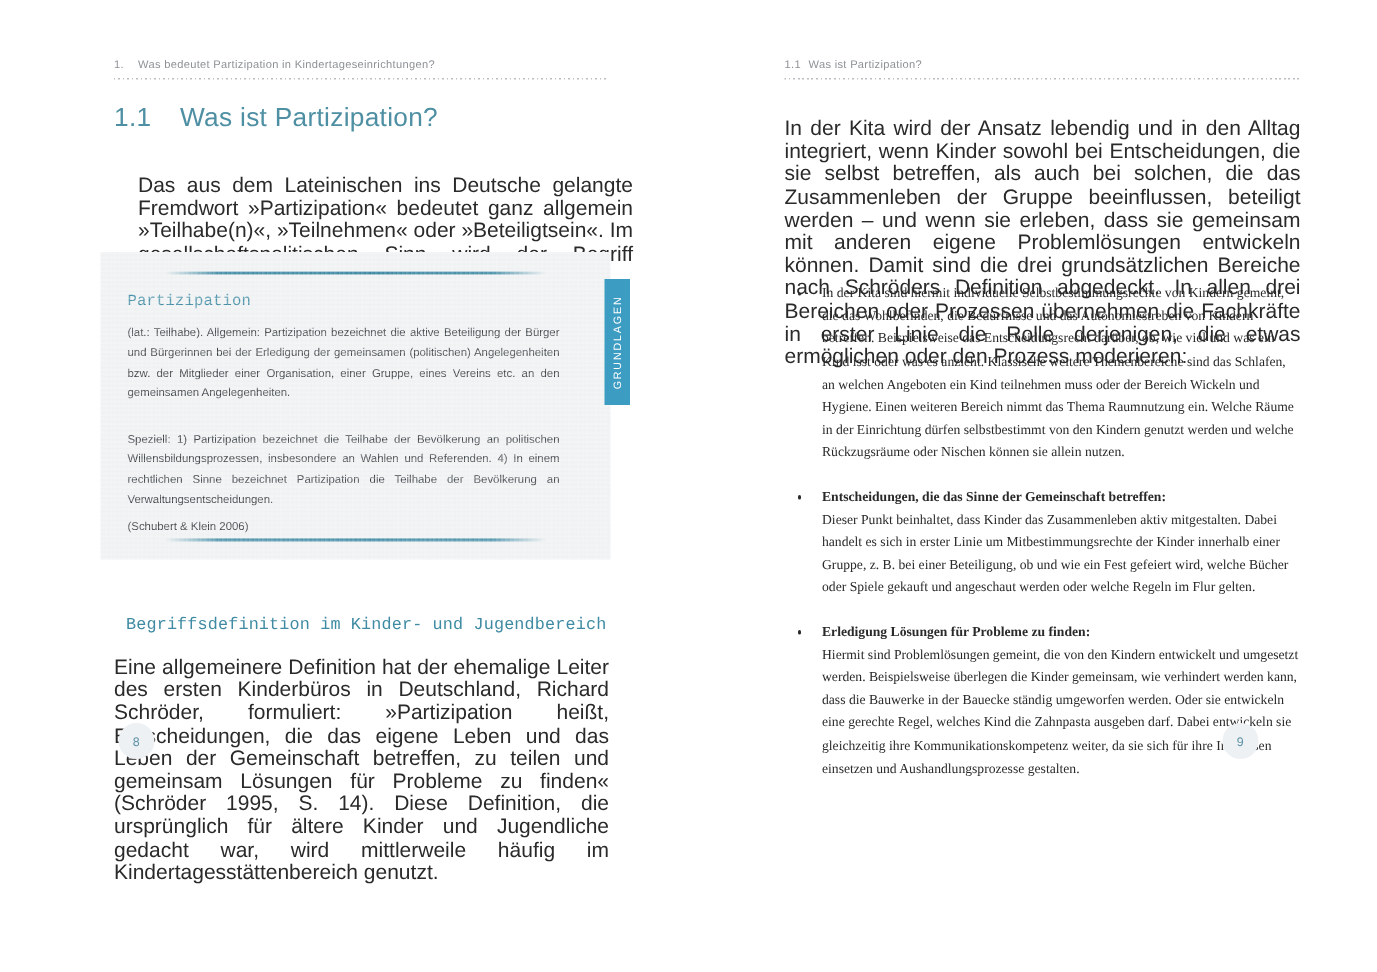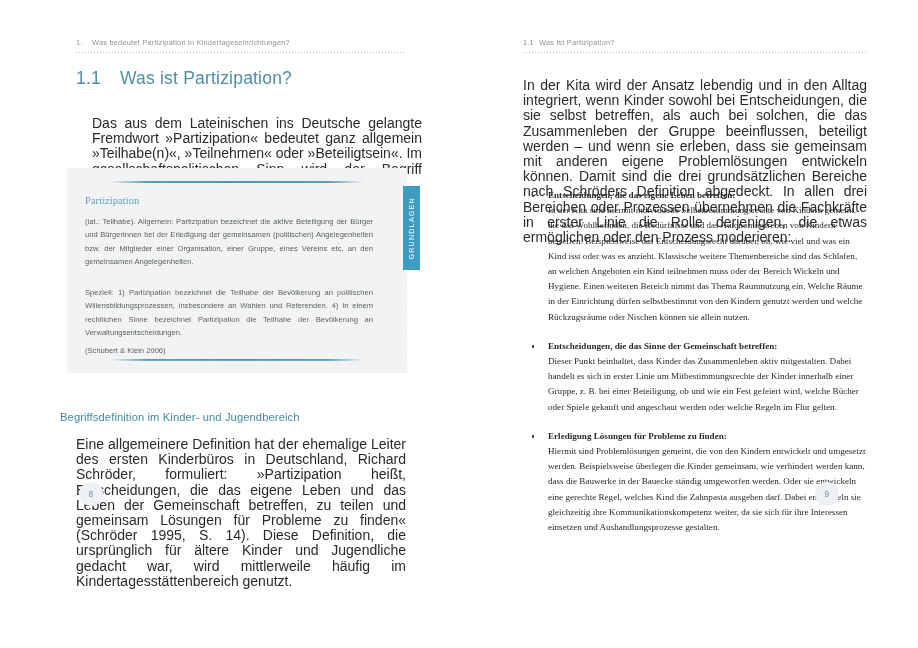--- a/index.html
+++ b/index.html
@@ -70,22 +70,22 @@
     letter-spacing: 0.2px;
     white-space: nowrap;
   }
   .h1 .h1-num {
     display: inline-block;
     width: 44px;
   }
 
   .h2 {
     position: absolute;
-    left: 60px;
-    font-family: Liberation Sans, sans-serif;
+    left: 84px;
+    font-family: Liberation Mono, monospace;
     font-size: 11.2px;
     color: #3f8ba3;
     letter-spacing: 0.1px;
     white-space: nowrap;
   }
 
   
   .body-block {
     position: absolute;
     font-family: Liberation Sans, sans-serif;
@@ -130,21 +130,21 @@
         rgba(62,137,163,0) 100%);
     border-radius: 2px;
   }
   .taper-rule.top    { top: 13px; }
   .taper-rule.bottom { bottom: 12px; }
 
   .def-title {
     position: absolute;
     left: 18px;
     top: 27px;
-    font-family: Liberation Serif, serif;
+    font-family: Liberation Mono, monospace;
     font-size: 10.4px;
     color: #3f8ba3;
     letter-spacing: .1px;
   }
   .def-para {
     position: absolute;
     left: 18px;
     width: 288px;
     font-family: Liberation Sans, sans-serif;
     font-size: 7.6px;
@@ -286,21 +286,20 @@
         <span class="rh-num">1.1</span><span>Was ist Partizipation?</span>
       </div>
       <div class="running-rule"></div>
     </div>
 
     <div class="body-block" style="left:64px; top:78px; width:344px;">In der Kita wird der Ansatz lebendig und in den Alltag integriert, wenn Kinder sowohl bei Entscheidungen, die sie selbst betreffen, als auch bei solchen, die das Zusammenleben der Gruppe beeinflussen, beteiligt werden – und wenn sie erleben, dass sie gemeinsam mit anderen eigene Problemlösungen entwickeln können. Damit sind die drei grundsätzlichen Bereiche nach Schröders Definition abgedeckt. In allen drei Bereichen oder Prozessen übernehmen die Fachkräfte in erster Linie die Rolle derjenigen, die etwas ermöglichen oder den Prozess moderieren:</div>
 
     <div class="bullet-list">
 
       <div class="bullet-item">
-        <span class="bullet-lead">Entscheidungen, die das eigene Leben betreffen:</span>
         <span class="bullet-body">In der Kita sind hiermit individuelle Selbstbestimmungsrechte von Kindern gemeint, die das Wohlbefinden, die Bedürfnisse und das Autonomiestreben von Kindern betreffen. Beispielsweise das Entscheidungsrecht darüber, ob, wie viel und was ein Kind isst oder was es anzieht. Klassische weitere Themenbereiche sind das Schlafen, an welchen Angeboten ein Kind teilnehmen muss oder der Bereich Wickeln und Hygiene. Einen weiteren Bereich nimmt das Thema Raumnutzung ein. Welche Räume in der Einrichtung dürfen selbstbestimmt von den Kindern genutzt werden und welche Rückzugsräume oder Nischen können sie allein nutzen.</span>
       </div>
 
       <div class="bullet-item">
         <span class="bullet-lead">Entscheidungen, die das Sinne der Gemeinschaft betreffen:</span>
         <span class="bullet-body">Dieser Punkt beinhaltet, dass Kinder das Zusammenleben aktiv mitgestalten. Dabei handelt es sich in erster Linie um Mitbestimmungsrechte der Kinder innerhalb einer Gruppe, z. B. bei einer Beteiligung, ob und wie ein Fest gefeiert wird, welche Bücher oder Spiele gekauft und angeschaut werden oder welche Regeln im Flur gelten.</span>
       </div>
 
       <div class="bullet-item">
         <span class="bullet-lead">Erledigung Lösungen für Probleme zu finden:</span>

